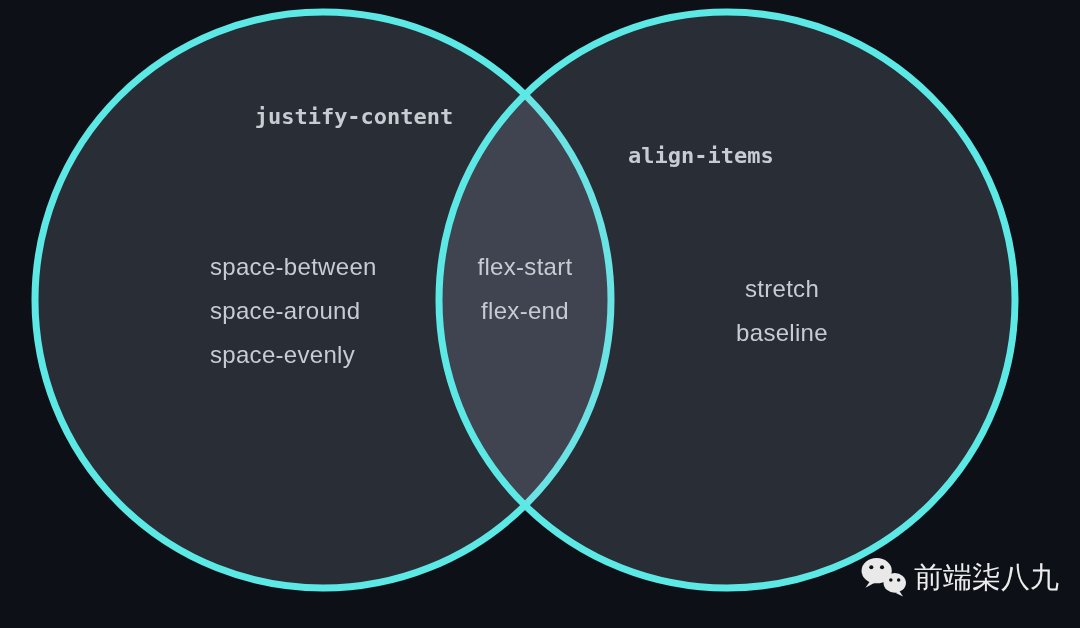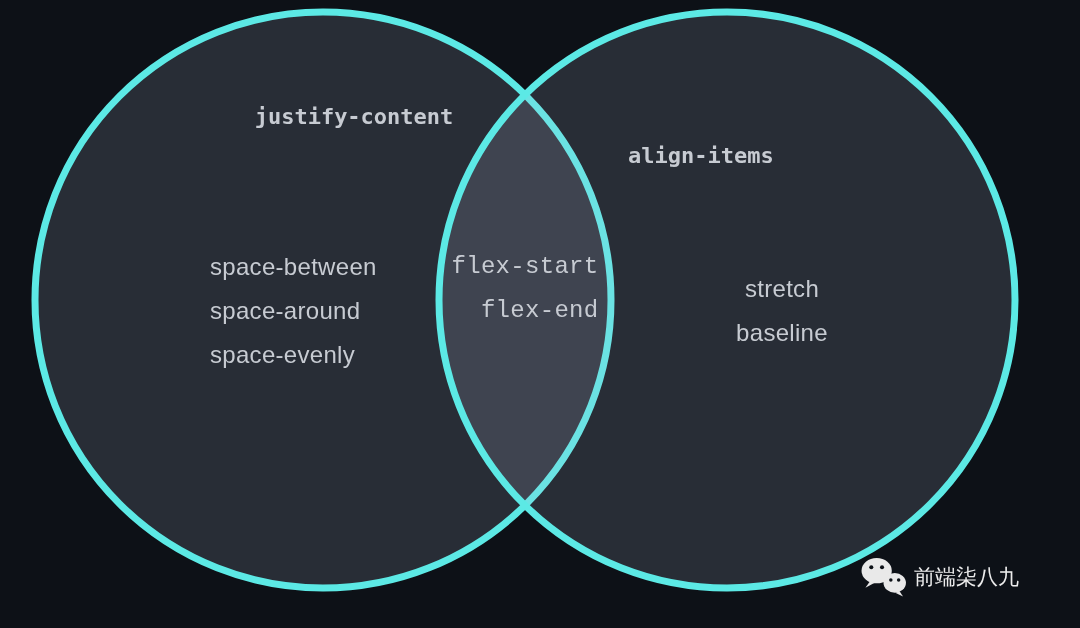--- a/index.html
+++ b/index.html
@@ -35,28 +35,28 @@
   .right-title{left:628px;top:104px;margin-top:39px;}
   .values{
     position:absolute;
     font-size:24px;
     line-height:44px;
     letter-spacing:0.3px;
     color:var(--text);
     white-space:nowrap;
   }
   .left-values{left:192px;top:245px;text-align:left;margin-left:18px;}
-  .mid-values{left:525px;top:245px;transform:translateX(-50%);text-align:right;font-family:Liberation Mono, monospace;}
+  .mid-values{left:525px;top:245px;transform:translateX(-50%);text-align:center;}
   .right-values{left:773px;top:267px;transform:translateX(-50%);text-align:center;margin-left:9px;}
   .watermark{
     position:absolute;
     left:860px;top:556px;
     display:flex;align-items:center;gap:7px;
     color:var(--watermark);
-    font-size:21px;
+    font-size:29px;
     line-height:40px;
     white-space:nowrap;
   }
   .wechat-icon{display:block;}
   .wechat-icon .bubble{fill:#e9e9e9;}
   .wechat-icon .eye{fill:var(--background);}
 </style>
 </head>
 <body>
 

